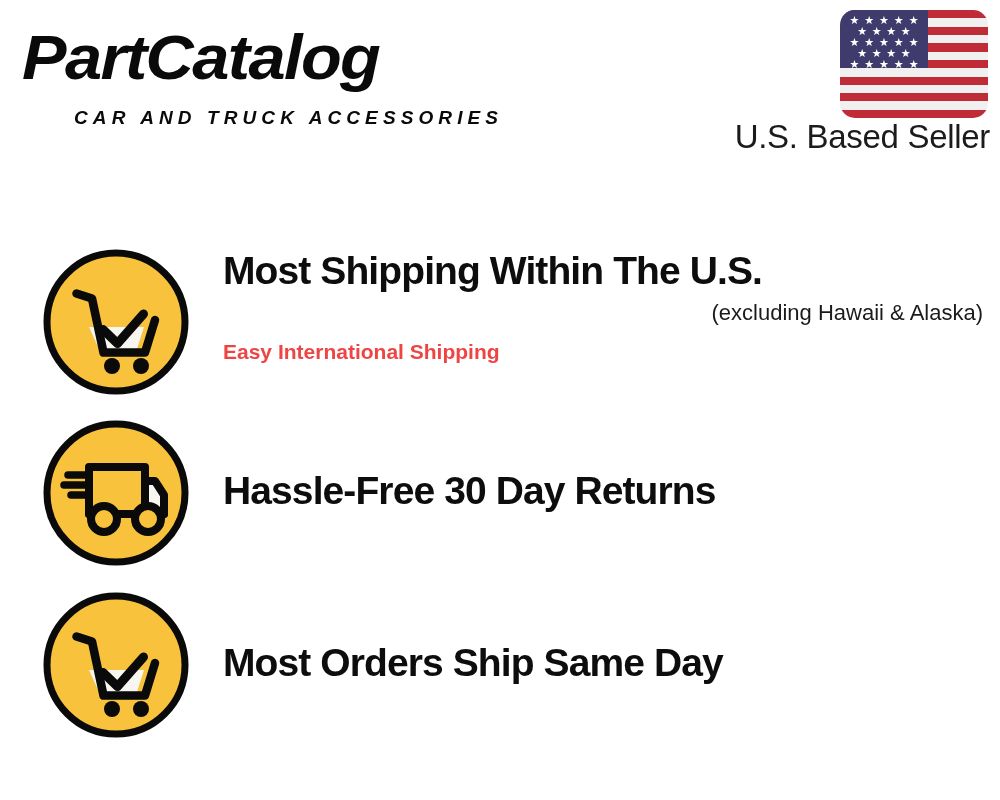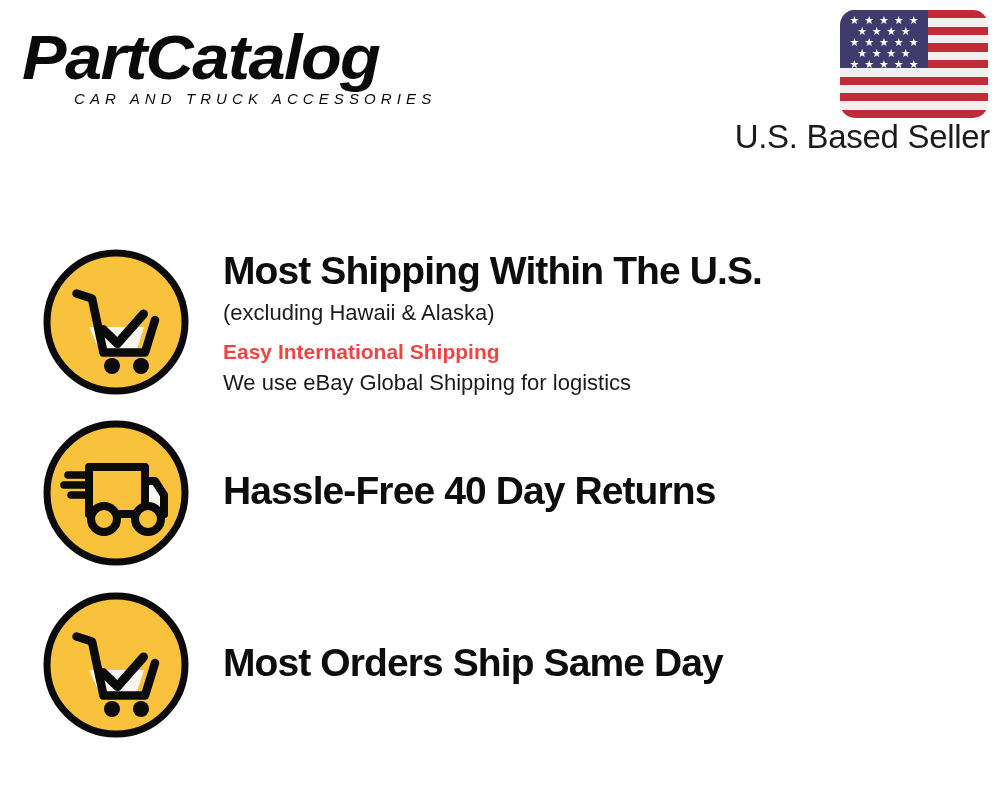--- a/index.html
+++ b/index.html
@@ -35,27 +35,27 @@
     font-size: 63px;
     line-height: 66px;
     letter-spacing: -1.5px;
     color: #0a0a0a;
     transform: scaleX(1.06);
     transform-origin: left center;
     white-space: nowrap;
   }
   .logo-tagline {
     font-family: "Liberation Sans", sans-serif;
-    font-weight: normal;
+    font-weight: bold;
     font-style: italic;
-    font-size: 15px;
+    font-size: 19px;
     letter-spacing: 5.1px;
     color: #0a0a0a;
     white-space: nowrap;
-    margin-top: 0;
+    margin-top: 17px;
     margin-left: 52px;
   }
 
   
   #us-flag-badge {
     position: absolute;
     right: 12px;
     top: 10px;
     width: 148px;
     height: 108px;
@@ -146,20 +146,21 @@
     color: #0d0d0d;
     white-space: nowrap;
   }
   .feature-sub {
     font-family: "Liberation Sans", sans-serif;
     font-size: 22px;
     line-height: 30px;
     color: #1b1b1b;
     white-space: nowrap;
     margin-top: 4px;
+    text-align: right;
   }
   .feature-sub-strong {
     font-family: "Liberation Sans", sans-serif;
     font-weight: bold;
     font-size: 21px;
     line-height: 30px;
     color: #ef4444;
     white-space: nowrap;
     margin-top: 9px;
   }
@@ -250,41 +251,40 @@
         <path d="M34.5 45.5 L50 50.5 L61.5 104.5 L103 104.5 L113 72" fill="none" stroke="#0a0a0a" stroke-width="8.5" stroke-linecap="round" stroke-linejoin="round"></path>
         <path d="M61 81.5 L75.5 95.5 L101.5 66" fill="none" stroke="#0a0a0a" stroke-width="9" stroke-linecap="round" stroke-linejoin="round"></path>
         <circle cx="70" cy="118" r="8" fill="#0a0a0a"></circle>
         <circle cx="99" cy="118" r="8" fill="#0a0a0a"></circle>
       </svg>
     </div>
     <div class="feature-text">
       <div class="feature-heading">Most Shipping Within The U.S.</div>
       <div class="feature-sub">(excluding Hawaii &amp; Alaska)</div>
       <div class="feature-sub-strong">Easy International Shipping</div>
-      <div class="feature-sub-2">We use eBay Global Shipping for logistics</div>
     </div>
   </div>
 
   <div class="feature-row row-single" id="feature-row-1">
     <div class="feature-icon">
       <svg viewBox="0 0 148 148" width="148" height="148" aria-hidden="true">
         <circle cx="74" cy="74" r="69" fill="#f9c23c" stroke="#0a0a0a" stroke-width="7"></circle>
         <path d="M103 62 L113 62 L122 75 L122 95 L103 95 Z" fill="#f7f6f1"></path>
         <path d="M47 48 L103 48 L103 95 L47 95 Z" fill="none" stroke="#0a0a0a" stroke-width="8" stroke-linejoin="round"></path>
         <path d="M103 62 L113 62 L122 76 L122 95 L103 95" fill="none" stroke="#0a0a0a" stroke-width="8" stroke-linejoin="round" stroke-linecap="round"></path>
         <path d="M47 95 L122 95" stroke="#0a0a0a" stroke-width="8" stroke-linecap="round"></path>
         <path d="M26 56 L47 56" stroke="#0a0a0a" stroke-width="7.5" stroke-linecap="round"></path>
         <path d="M22 66 L47 66" stroke="#0a0a0a" stroke-width="7.5" stroke-linecap="round"></path>
         <path d="M29 76 L47 76" stroke="#0a0a0a" stroke-width="7.5" stroke-linecap="round"></path>
         <circle cx="62" cy="100" r="13" fill="#f9c23c" stroke="#0a0a0a" stroke-width="8"></circle>
         <circle cx="106" cy="100" r="13" fill="#f9c23c" stroke="#0a0a0a" stroke-width="8"></circle>
       </svg>
     </div>
     <div class="feature-text">
-      <div class="feature-heading">Hassle-Free 40 Day Returns</div>
+      <div class="feature-heading">Hassle-Free 30 Day Returns</div>
     </div>
   </div>
 
   <div class="feature-row row-single" id="feature-row-2">
     <div class="feature-icon">
       <svg viewBox="0 0 148 148" width="148" height="148" aria-hidden="true">
         <circle cx="74" cy="74" r="69" fill="#f9c23c" stroke="#0a0a0a" stroke-width="7"></circle>
         <path d="M47 79 L102 79 L95 101 L57 101 Z" fill="#f7f6f1"></path>
         <path d="M34.5 45.5 L50 50.5 L61.5 104.5 L103 104.5 L113 72" fill="none" stroke="#0a0a0a" stroke-width="8.5" stroke-linecap="round" stroke-linejoin="round"></path>
         <path d="M61 81.5 L75.5 95.5 L101.5 66" fill="none" stroke="#0a0a0a" stroke-width="9" stroke-linecap="round" stroke-linejoin="round"></path>

